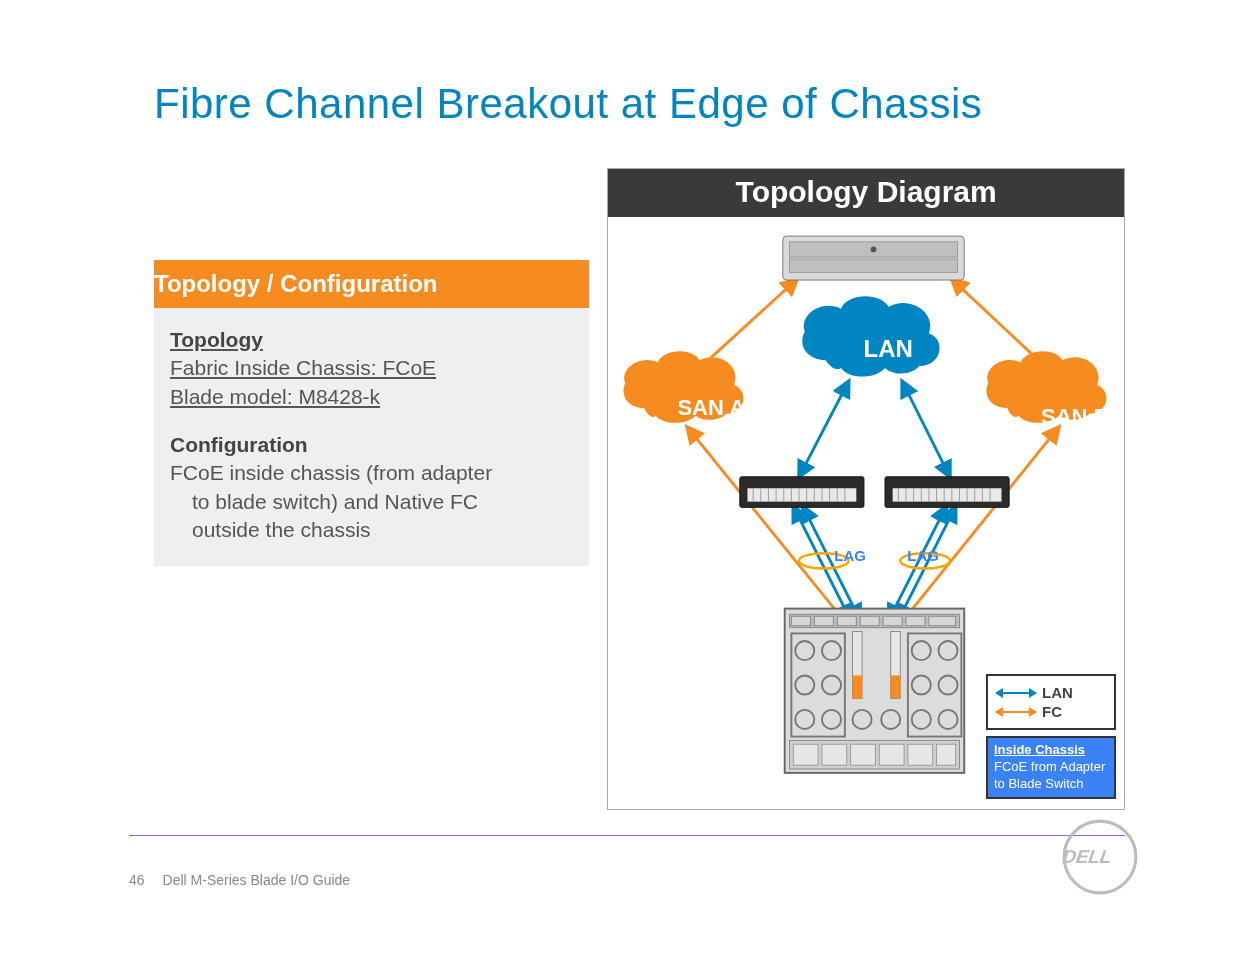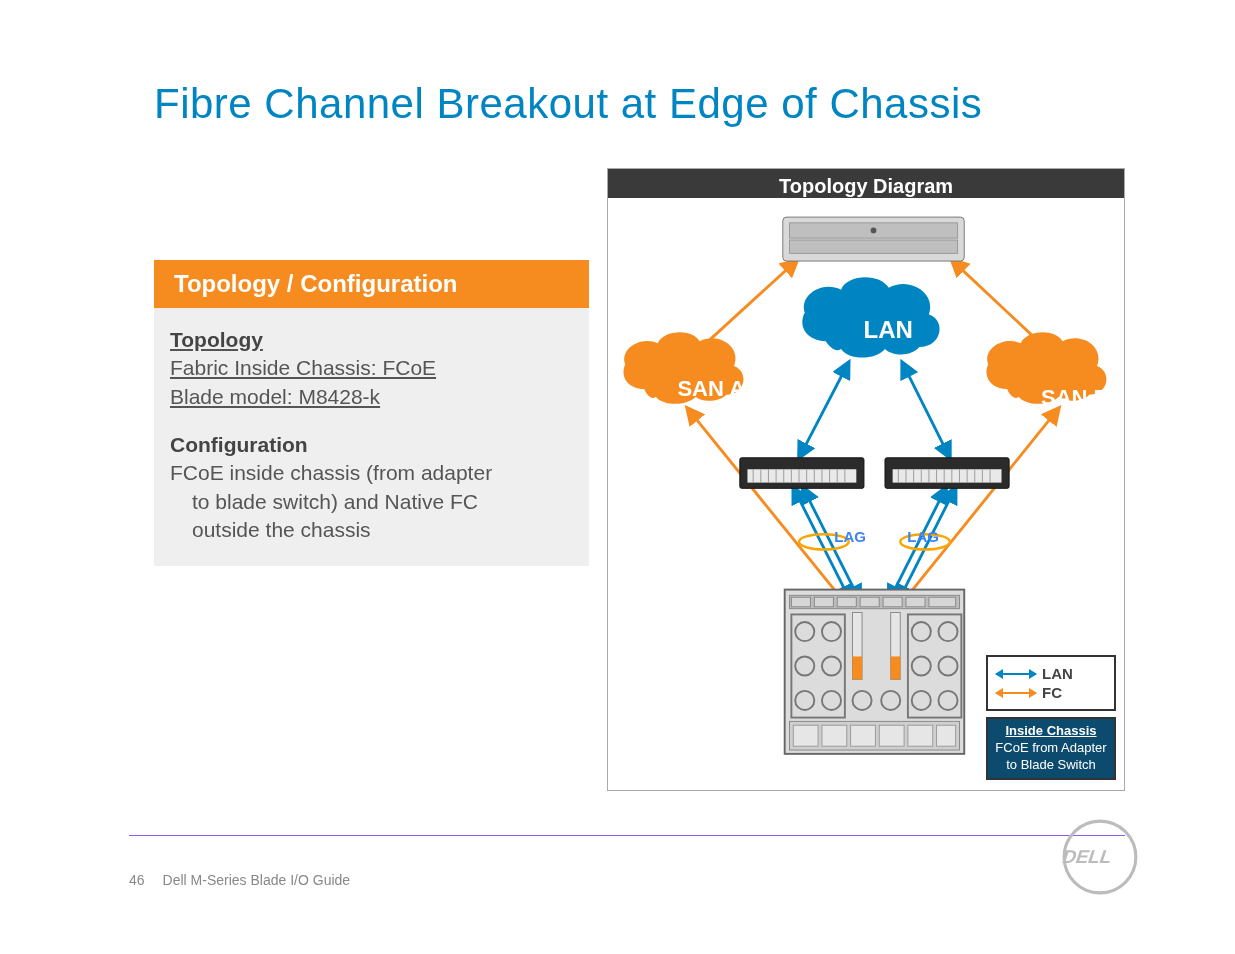--- a/index.html
+++ b/index.html
@@ -29,21 +29,21 @@
     gap: 18px;
     align-items: flex-start;
   }
   
   .left-panel { width: 454px; margin-top: 92px; }
   .panel-header {
     background: #f68b1f;
     color: #fff;
     font-weight: 600;
     font-size: 24px;
-    padding: 10px 20px;
+    padding: 10px 0;
   }
   .panel-body {
     background: #efefef;
     padding: 18px 16px 22px 16px;
     font-size: 21px;
     line-height: 1.35;
     color: #555;
   }
   .panel-body .subhead { font-weight: 600; color: #444; }
   .panel-body .para { margin-bottom: 20px; text-decoration: underline; }
@@ -51,23 +51,23 @@
   
   .right-panel {
     width: 540px;
     border: 1px solid #aaa;
     background: #fff;
   }
   .diagram-header {
     background: #3a3a3a;
     color: #fff;
     font-weight: 600;
-    font-size: 20px;
+    font-size: 30px;
     text-align: center;
-    padding: 6px 0 0 0;
+    padding: 6px 0 8px 0;
   }
   .diagram-body {
     position: relative;
     width: 100%;
     height: 592px;
     overflow: hidden;
   }
   .diagram-body svg { position: absolute; inset: 0; }
   
   .cloud {
@@ -104,24 +104,24 @@
     content: ''; position: absolute; top: -4px; width: 0; height: 0;
     border-top: 5px solid transparent; border-bottom: 5px solid transparent;
   }
   .arrow-sample.blue { background: #0085c3; }
   .arrow-sample.blue::before { left: -1px; border-right: 8px solid #0085c3; }
   .arrow-sample.blue::after { right: -1px; border-left: 8px solid #0085c3; }
   .arrow-sample.orange { background: #f68b1f; }
   .arrow-sample.orange::before { left: -1px; border-right: 8px solid #f68b1f; }
   .arrow-sample.orange::after { right: -1px; border-left: 8px solid #f68b1f; }
   .inside-box {
-    background: #0c4a6e;
+    background: #3b82f6;
     color: #fff;
     border: 2px solid #333;
-    text-align: center;
+    text-align: left;
     font-size: 13px;
     line-height: 1.3;
     padding: 4px 6px;
   }
   .inside-box .u { text-decoration: underline; display: block; font-weight: 600; }
   
   .footer {
     position: absolute;
     left: 85px;
     right: 110px;

